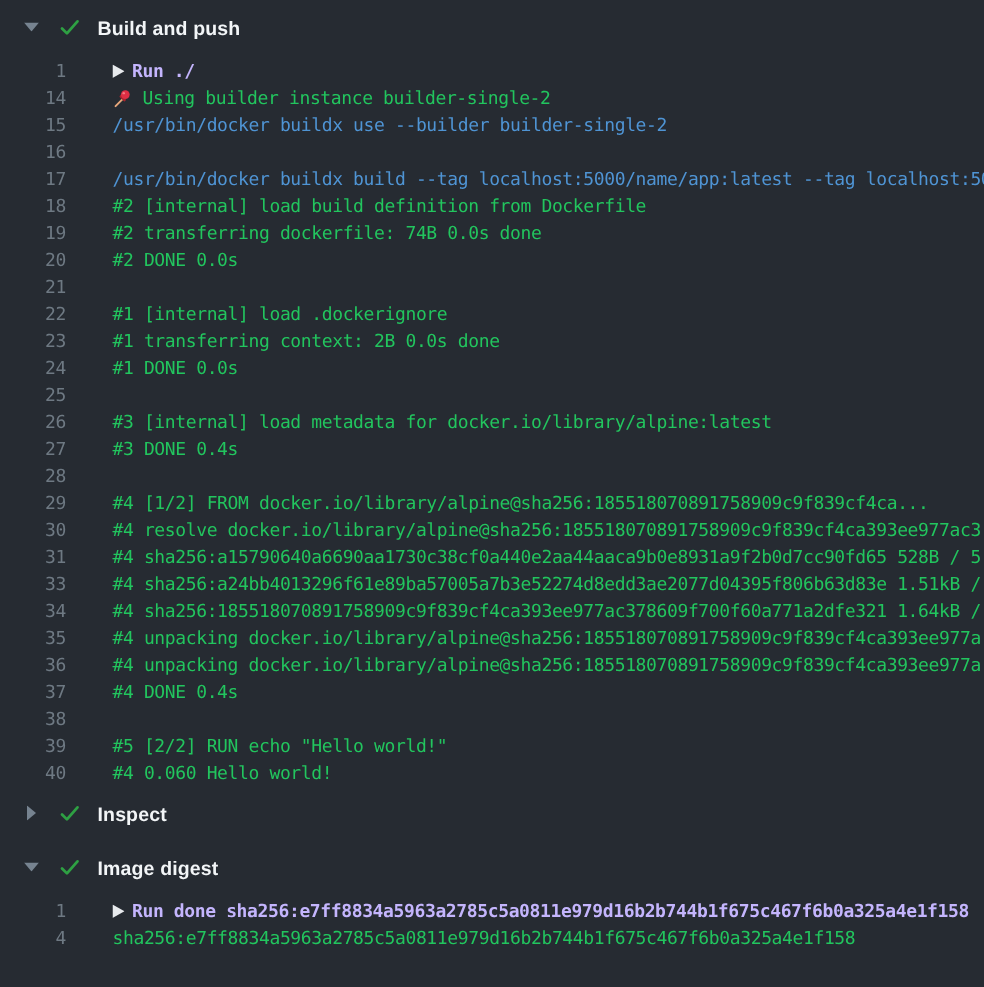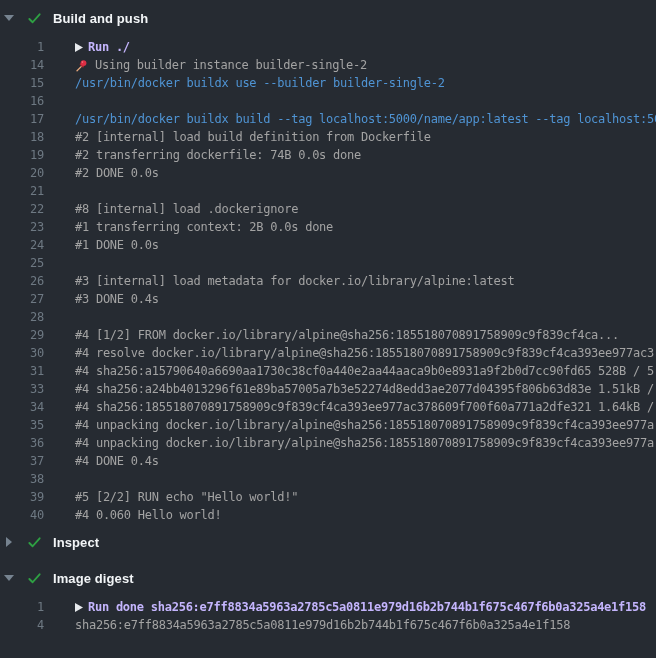--- a/index.html
+++ b/index.html
@@ -7,21 +7,21 @@
     width:656px;height:658px;box-sizing:border-box;
     padding-top:4px;
     background:#262b32;
     overflow:hidden;
     font-family:"Liberation Sans",sans-serif;
   }
   .section{margin:0;}
   .section.gap-top{margin-top:8px;}
   .section-header{
     height:28px;display:flex;align-items:center;
-    padding-left:1px;cursor:pointer;
+    padding-left:13px;cursor:pointer;
   }
   .caret-box{width:16px;display:flex;justify-content:center;align-items:center;}
   .check-box{margin-left:9px;width:16px;display:flex;justify-content:center;align-items:center;}
   .section-title{
     margin-left:11px;
     font-size:13px;font-weight:bold;color:#f2f5f7;
     letter-spacing:0.1px;
   }
   .section-content{padding:6px 0 4px;}
   .log-line{
@@ -31,21 +31,21 @@
     font-family:"DejaVu Sans Mono",monospace;
     font-size:12px;letter-spacing:-0.25px;
   }
   .line-num{
     flex:none;width:44px;text-align:right;
     color:#6e7983;cursor:pointer;
   }
   .line-text{
     margin-left:31px;display:flex;align-items:center;flex:none;
   }
-  .line-text .t{color:#a3a3a3;white-space:pre;}
+  .line-text .t{color:#22c55e;white-space:pre;}
   .style-command .t{color:#4f94d4;font-weight:normal;}
   .style-run .t{color:#c4b5fd;font-weight:bold;}
   .prefix-icon{flex:none;display:inline-flex;align-items:center;}
   .chev-icon{margin-right:5px;}
   .emoji-icon{margin-right:7px;}
 </style>
 </head>
 <body>
 
 <div id="log-root">
@@ -73,21 +73,21 @@
                 <circle cx="10.5" cy="5" r="3.6" fill="#dd2e44"></circle>
                 <circle cx="9.2" cy="3.8" r="1" fill="#f4777f"></circle>
               </svg></span><span class="t">Using builder instance builder-single-2</span></span></div>
         <div class="log-line style-command"><span class="line-num">15</span><span class="line-text"><span class="t">/usr/bin/docker buildx use --builder builder-single-2</span></span></div>
         <div class="log-line style-default"><span class="line-num">16</span></div>
         <div class="log-line style-command"><span class="line-num">17</span><span class="line-text"><span class="t">/usr/bin/docker buildx build --tag localhost:5000/name/app:latest --tag localhost:50</span></span></div>
         <div class="log-line style-default"><span class="line-num">18</span><span class="line-text"><span class="t">#2 [internal] load build definition from Dockerfile</span></span></div>
         <div class="log-line style-default"><span class="line-num">19</span><span class="line-text"><span class="t">#2 transferring dockerfile: 74B 0.0s done</span></span></div>
         <div class="log-line style-default"><span class="line-num">20</span><span class="line-text"><span class="t">#2 DONE 0.0s</span></span></div>
         <div class="log-line style-default"><span class="line-num">21</span><span class="line-text"><span class="t"></span></span></div>
-        <div class="log-line style-default"><span class="line-num">22</span><span class="line-text"><span class="t">#8 [internal] load .dockerignore</span></span></div>
+        <div class="log-line style-default"><span class="line-num">22</span><span class="line-text"><span class="t">#1 [internal] load .dockerignore</span></span></div>
         <div class="log-line style-default"><span class="line-num">23</span><span class="line-text"><span class="t">#1 transferring context: 2B 0.0s done</span></span></div>
         <div class="log-line style-default"><span class="line-num">24</span><span class="line-text"><span class="t">#1 DONE 0.0s</span></span></div>
         <div class="log-line style-default"><span class="line-num">25</span><span class="line-text"><span class="t"></span></span></div>
         <div class="log-line style-default"><span class="line-num">26</span><span class="line-text"><span class="t">#3 [internal] load metadata for docker.io/library/alpine:latest</span></span></div>
         <div class="log-line style-default"><span class="line-num">27</span><span class="line-text"><span class="t">#3 DONE 0.4s</span></span></div>
         <div class="log-line style-default"><span class="line-num">28</span><span class="line-text"><span class="t"></span></span></div>
         <div class="log-line style-default"><span class="line-num">29</span><span class="line-text"><span class="t">#4 [1/2] FROM docker.io/library/alpine@sha256:185518070891758909c9f839cf4ca...</span></span></div>
         <div class="log-line style-default"><span class="line-num">30</span><span class="line-text"><span class="t">#4 resolve docker.io/library/alpine@sha256:185518070891758909c9f839cf4ca393ee977ac3</span></span></div>
         <div class="log-line style-default"><span class="line-num">31</span><span class="line-text"><span class="t">#4 sha256:a15790640a6690aa1730c38cf0a440e2aa44aaca9b0e8931a9f2b0d7cc90fd65 528B / 5</span></span></div>
         <div class="log-line style-default"><span class="line-num">33</span><span class="line-text"><span class="t">#4 sha256:a24bb4013296f61e89ba57005a7b3e52274d8edd3ae2077d04395f806b63d83e 1.51kB /</span></span></div>

